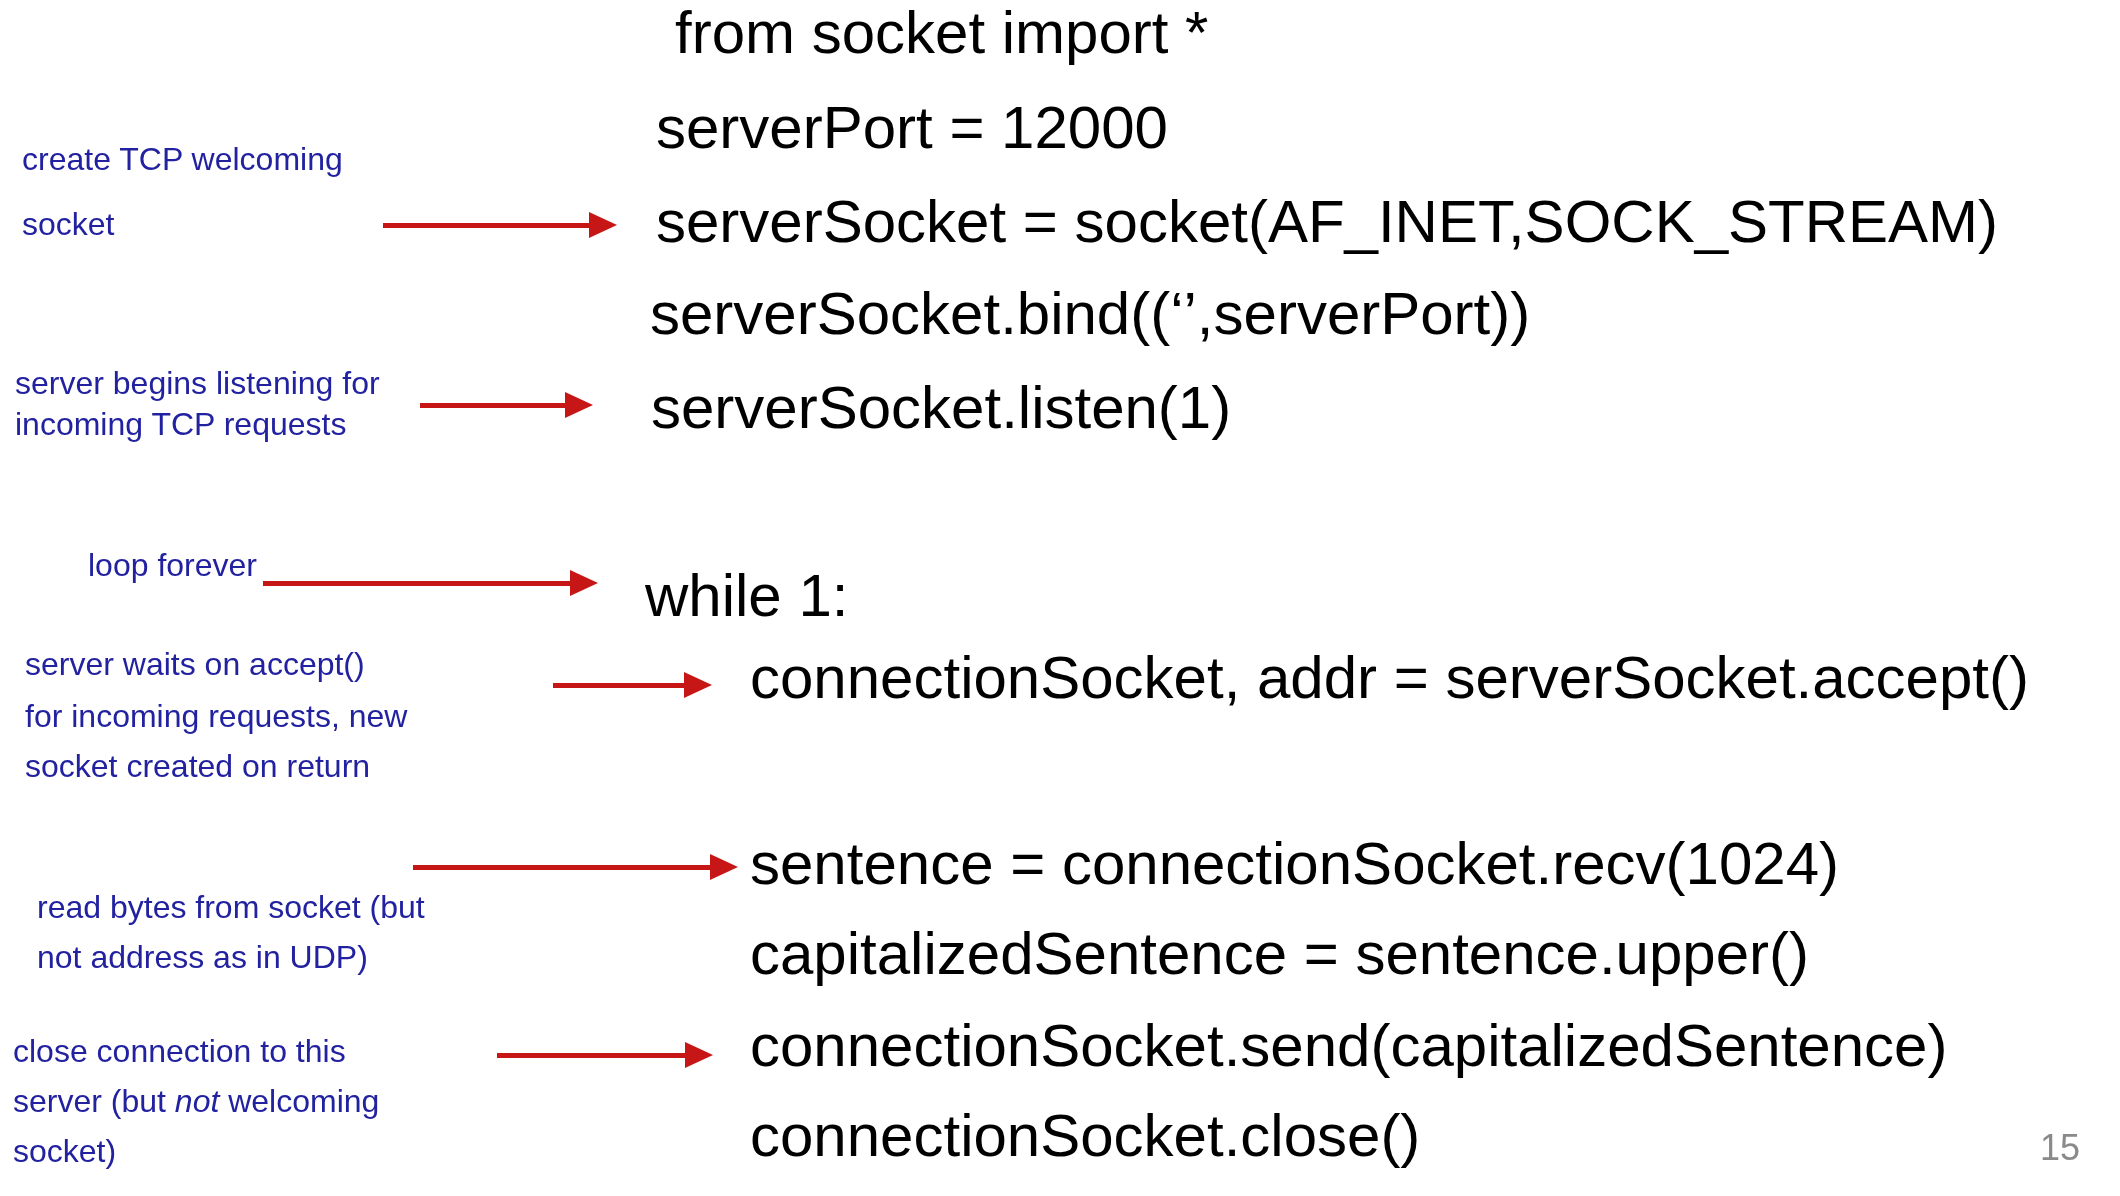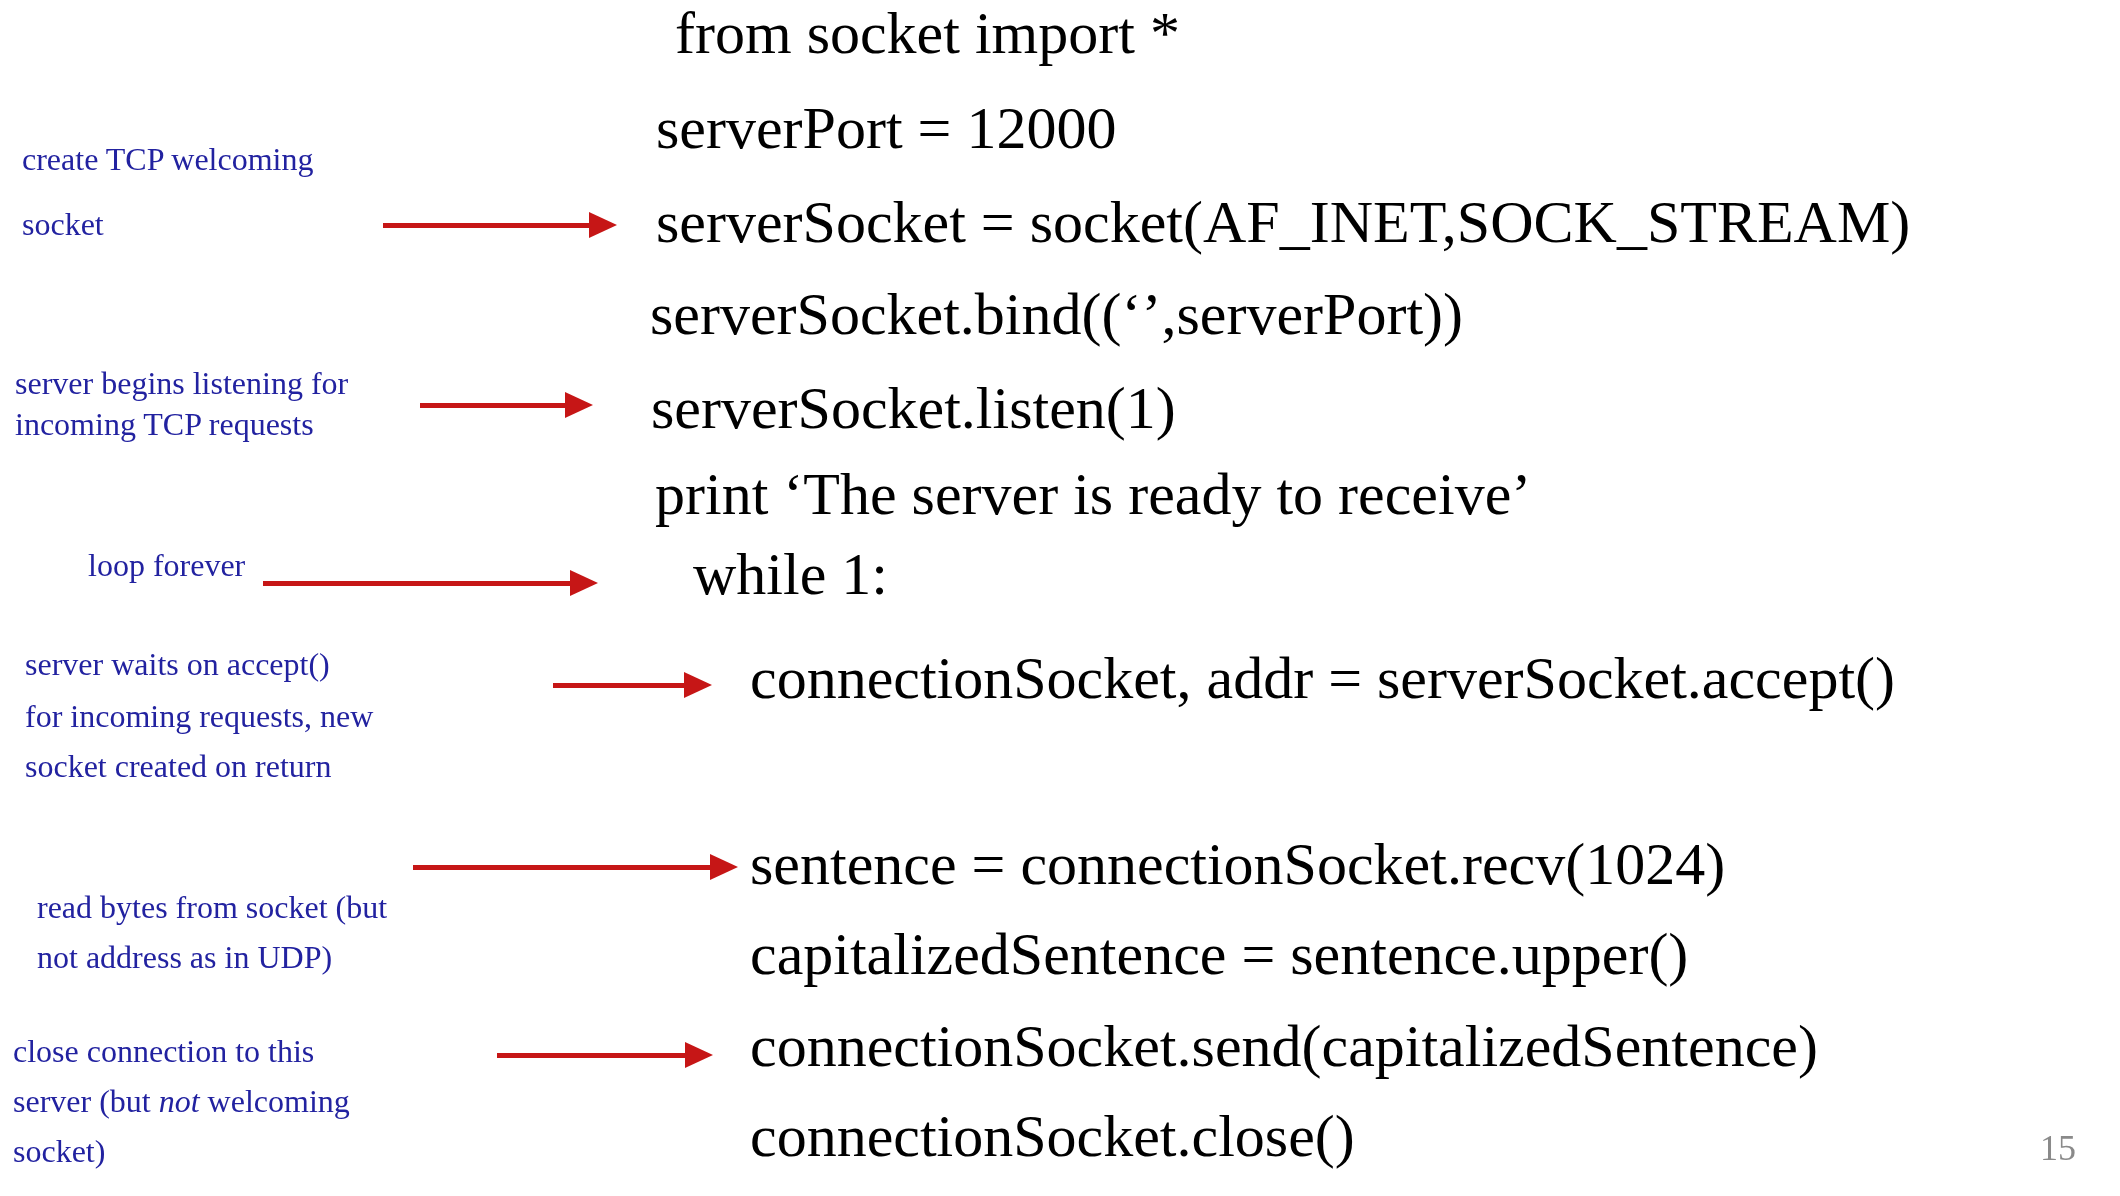--- a/index.html
+++ b/index.html
@@ -1,21 +1,21 @@
 <!DOCTYPE html>
 <html style="--background: #ffffff; --code: #000000; --annotation: #2222a0; --arrow: #c61616; --page-number: #8a8a8a;"><head>
 <meta charset="utf-8">
 <style>
   html,body { margin:0; padding:0; }
   .slide {
     position:relative;
     width:2120px; height:1196px;
     background:var(--background,#ffffff);
     overflow:hidden;
-    font-family:Liberation Serif, serif;
+    font-family:Liberation Sans, sans-serif;
   }
   .code-line {
     position:absolute;
     font-size:60px; line-height:60px;
     color:var(--code,#000000);
     white-space:pre;
   }
   .note-line {
     position:absolute;
     font-size:32px; line-height:32px;
@@ -48,22 +48,21 @@
 </head>
 <body>
 
 <div class="slide">
 
   <div class="code-line" style="left:675px; top:3px;">from socket import *</div>
   <div class="code-line" style="left:656px; top:98px;">serverPort = 12000</div>
   <div class="code-line" style="left:656px; top:192px;">serverSocket = socket(AF_INET,SOCK_STREAM)</div>
   <div class="code-line" style="left:650px; top:284px;">serverSocket.bind((‘’,serverPort))</div>
   <div class="code-line" style="left:651px; top:378px;text-align:center;">serverSocket.listen(1)</div>
-  <div class="code-line" style="left:655px; top:464px;">print ‘The server is ready to receive’</div>
-  <div class="code-line" style="left:645px; top:544px;margin-left:48px;">while 1:</div>
+  <div class="code-line" style="left:645px; top:566px;">while 1:</div>
   <div class="code-line" style="left:750px; top:648px;">connectionSocket, addr = serverSocket.accept()</div>
   <div class="code-line" style="left:750px; top:834px;">sentence = connectionSocket.recv(1024)</div>
   <div class="code-line" style="left:750px; top:924px;">capitalizedSentence = sentence.upper()</div>
   <div class="code-line" style="left:750px; top:1016px;">connectionSocket.send(capitalizedSentence)</div>
   <div class="code-line" style="left:750px; top:1106px;">connectionSocket.close()</div>
 
   <div class="note-line" style="left:22px; top:143px;">create TCP welcoming</div>
   <div class="note-line" style="left:22px; top:208px;">socket</div>
 
   <div class="note-line" style="left:15px; top:360px;margin-top:7px;">server begins listening for</div>

